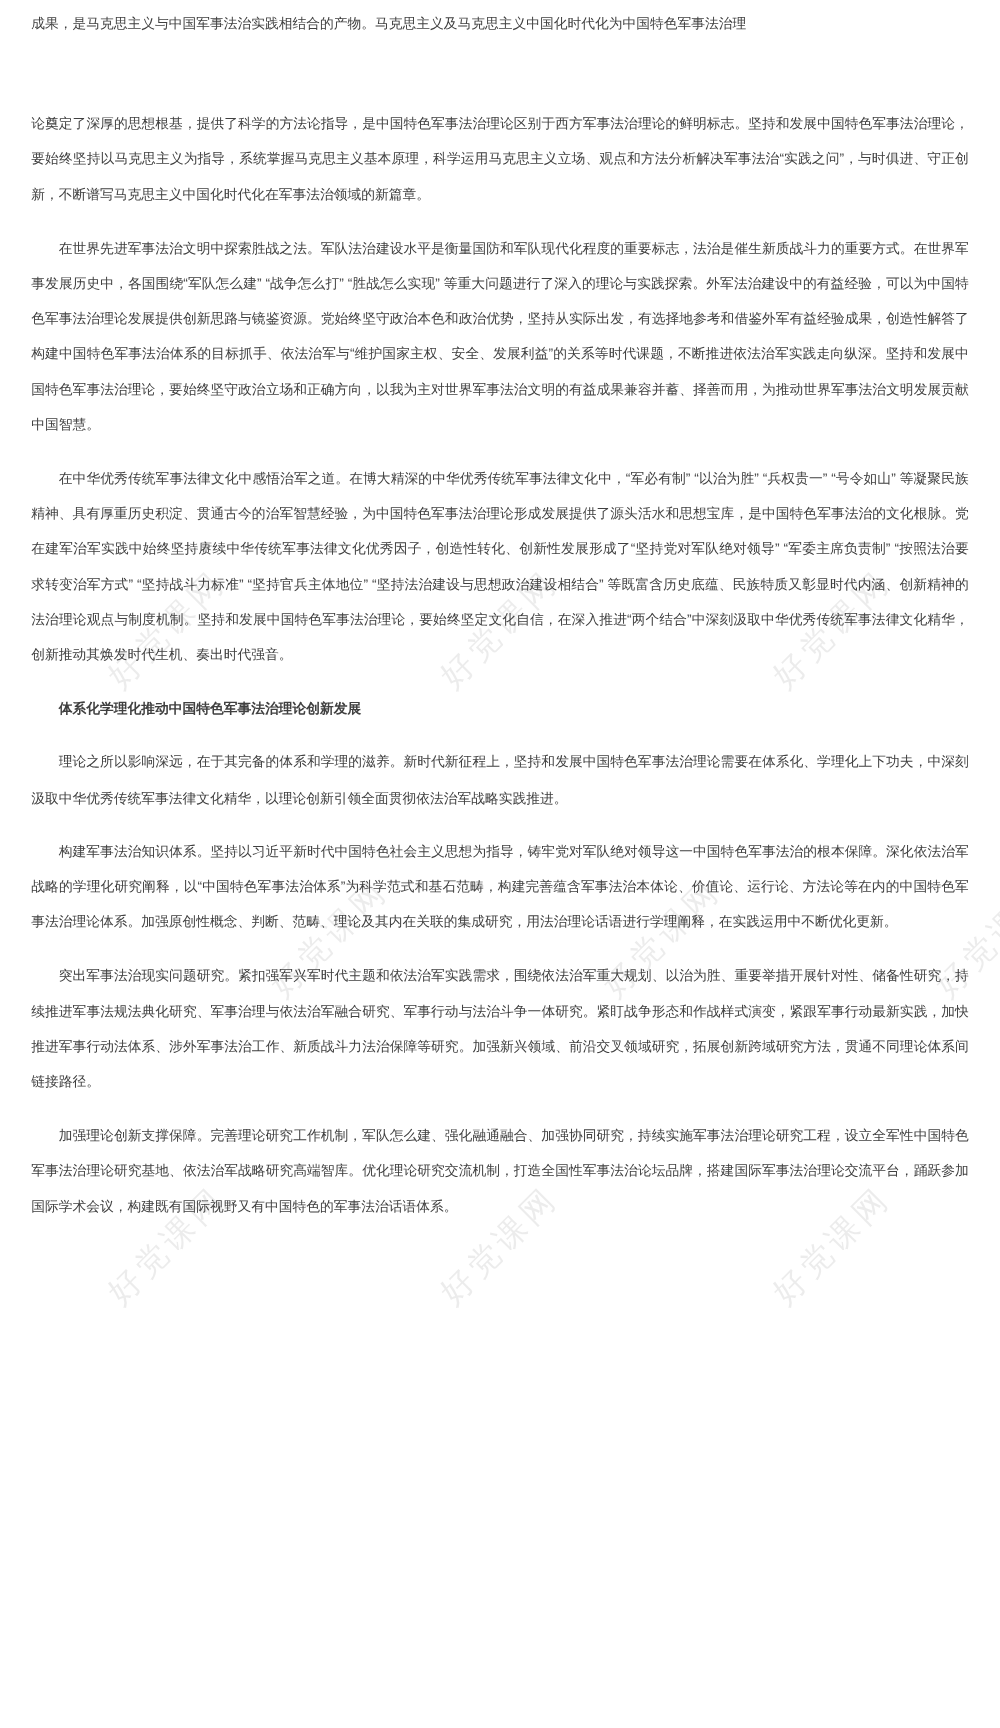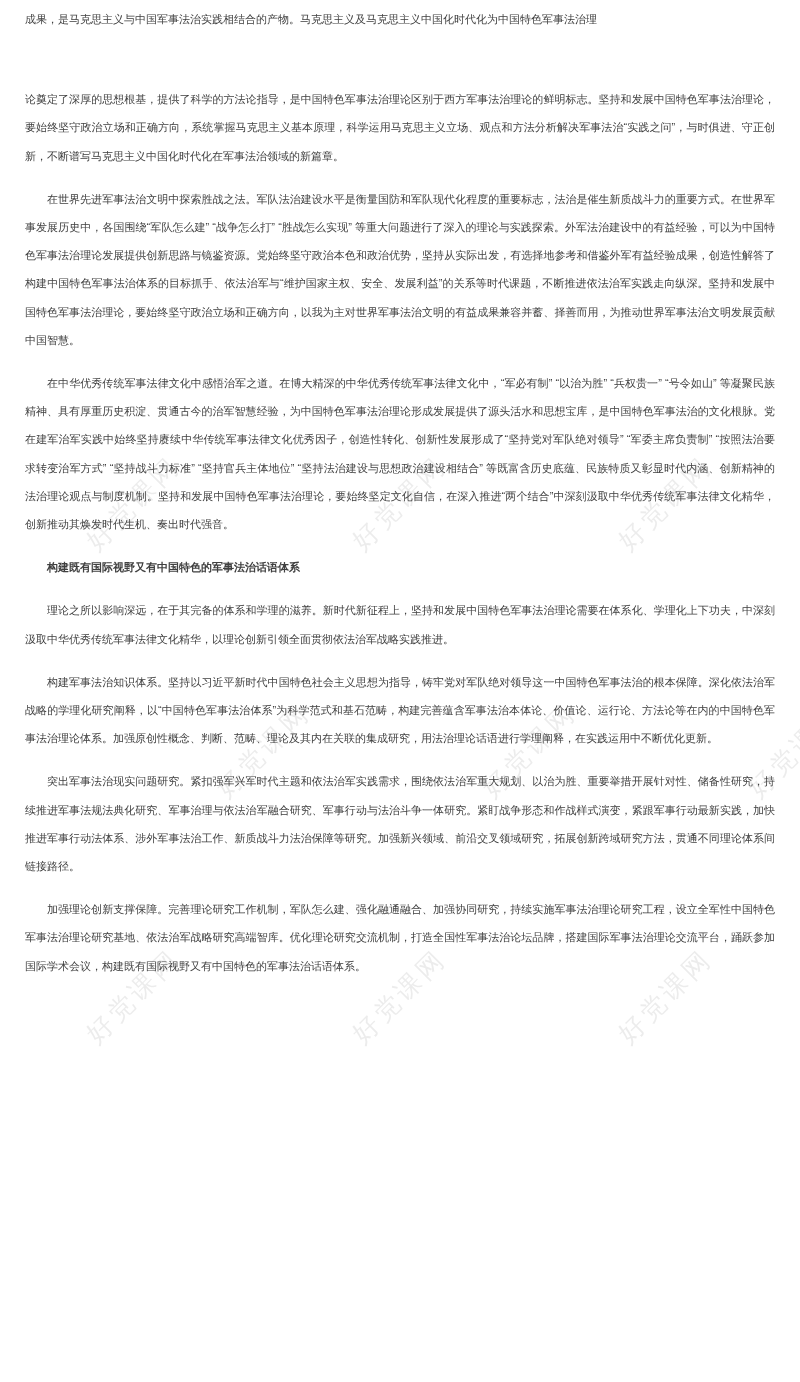--- a/index.html
+++ b/index.html
@@ -82,23 +82,23 @@
     <span class="wm">好党课网</span>
     <span class="wm">好党课网</span>
     <span class="wm">好党课网</span>
     <span class="wm">好党课网</span>
     <span class="wm">好党课网</span>
     <span class="wm">好党课网</span>
   </div>
 
   <div class="content">
     <p class="no-indent page-break-gap">成果，是马克思主义与中国军事法治实践相结合的产物。马克思主义及马克思主义中国化时代化为中国特色军事法治理</p>
-    <p class="no-indent">论奠定了深厚的思想根基，提供了科学的方法论指导，是中国特色军事法治理论区别于西方军事法治理论的鲜明标志。坚持和发展中国特色军事法治理论，要始终坚守政治立场和正确方向，系统掌握马克思主义基本原理，科学运用马克思主义立场、观点和方法分析解决军事法治“实践之问”，与时俱进、守正创新，不断谱写马克思主义中国化时代化在军事法治领域的新篇章。</p>
+    <p class="no-indent">论奠定了深厚的思想根基，提供了科学的方法论指导，是中国特色军事法治理论区别于西方军事法治理论的鲜明标志。坚持和发展中国特色军事法治理论，要始终坚持以马克思主义为指导，系统掌握马克思主义基本原理，科学运用马克思主义立场、观点和方法分析解决军事法治“实践之问”，与时俱进、守正创新，不断谱写马克思主义中国化时代化在军事法治领域的新篇章。</p>
     <p>在世界先进军事法治文明中探索胜战之法。军队法治建设水平是衡量国防和军队现代化程度的重要标志，法治是催生新质战斗力的重要方式。在世界军事发展历史中，各国围绕“军队怎么建” “战争怎么打” “胜战怎么实现” 等重大问题进行了深入的理论与实践探索。外军法治建设中的有益经验，可以为中国特色军事法治理论发展提供创新思路与镜鉴资源。党始终坚守政治本色和政治优势，坚持从实际出发，有选择地参考和借鉴外军有益经验成果，创造性解答了构建中国特色军事法治体系的目标抓手、依法治军与“维护国家主权、安全、发展利益”的关系等时代课题，不断推进依法治军实践走向纵深。坚持和发展中国特色军事法治理论，要始终坚守政治立场和正确方向，以我为主对世界军事法治文明的有益成果兼容并蓄、择善而用，为推动世界军事法治文明发展贡献中国智慧。</p>
     <p>在中华优秀传统军事法律文化中感悟治军之道。在博大精深的中华优秀传统军事法律文化中，“军必有制” “以治为胜” “兵权贵一” “号令如山” 等凝聚民族精神、具有厚重历史积淀、贯通古今的治军智慧经验，为中国特色军事法治理论形成发展提供了源头活水和思想宝库，是中国特色军事法治的文化根脉。党在建军治军实践中始终坚持赓续中华传统军事法律文化优秀因子，创造性转化、创新性发展形成了“坚持党对军队绝对领导” “军委主席负责制” “按照法治要求转变治军方式” “坚持战斗力标准” “坚持官兵主体地位” “坚持法治建设与思想政治建设相结合” 等既富含历史底蕴、民族特质又彰显时代内涵、创新精神的法治理论观点与制度机制。坚持和发展中国特色军事法治理论，要始终坚定文化自信，在深入推进“两个结合”中深刻汲取中华优秀传统军事法律文化精华，创新推动其焕发时代生机、奏出时代强音。</p>
-    <p class="section-heading">构建既有国际视野又有中国特色的军事法治话语体系</p>
+    <p class="section-heading">体系化学理化推动中国特色军事法治理论创新发展</p>
     <p>理论之所以影响深远，在于其完备的体系和学理的滋养。新时代新征程上，坚持和发展中国特色军事法治理论需要在体系化、学理化上下功夫，中深刻汲取中华优秀传统军事法律文化精华，以理论创新引领全面贯彻依法治军战略实践推进。</p>
     <p>构建军事法治知识体系。坚持以习近平新时代中国特色社会主义思想为指导，铸牢党对军队绝对领导这一中国特色军事法治的根本保障。深化依法治军战略的学理化研究阐释，以“中国特色军事法治体系”为科学范式和基石范畴，构建完善蕴含军事法治本体论、价值论、运行论、方法论等在内的中国特色军事法治理论体系。加强原创性概念、判断、范畴、理论及其内在关联的集成研究，用法治理论话语进行学理阐释，在实践运用中不断优化更新。</p>
     <p>突出军事法治现实问题研究。紧扣强军兴军时代主题和依法治军实践需求，围绕依法治军重大规划、以治为胜、重要举措开展针对性、储备性研究，持续推进军事法规法典化研究、军事治理与依法治军融合研究、军事行动与法治斗争一体研究。紧盯战争形态和作战样式演变，紧跟军事行动最新实践，加快推进军事行动法体系、涉外军事法治工作、新质战斗力法治保障等研究。加强新兴领域、前沿交叉领域研究，拓展创新跨域研究方法，贯通不同理论体系间链接路径。</p>
     <p>加强理论创新支撑保障。完善理论研究工作机制，军队怎么建、强化融通融合、加强协同研究，持续实施军事法治理论研究工程，设立全军性中国特色军事法治理论研究基地、依法治军战略研究高端智库。优化理论研究交流机制，打造全国性军事法治论坛品牌，搭建国际军事法治理论交流平台，踊跃参加国际学术会议，构建既有国际视野又有中国特色的军事法治话语体系。</p>
   </div>
 
 </div>
 
 </body></html>

